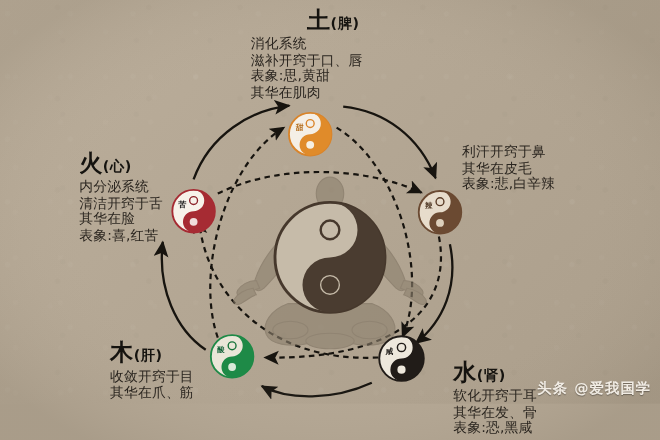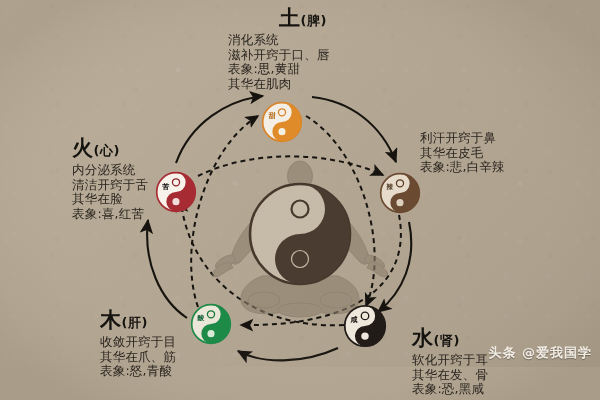--- a/index.html
+++ b/index.html
@@ -236,21 +236,20 @@
     <div class="line">其华在皮毛</div>
     <div class="line">表象:悲,白辛辣</div>
   </div>
 
   <div class="block" id="blk-wood">
     <div class="title">
       <span>木</span><span class="organ">(肝)</span>
     </div>
     <div class="line">收敛开窍于目</div>
     <div class="line">其华在爪、筋</div>
-    <div class="line">表象:怒,青酸</div>
   </div>
 
   <div class="block" id="blk-water">
     <div class="title">
       <span>水</span><span class="organ">(肾)</span>
     </div>
     <div class="line">软化开窍于耳</div>
     <div class="line">其华在发、骨</div>
     <div class="line">表象:恐,黑咸</div>
   </div>

